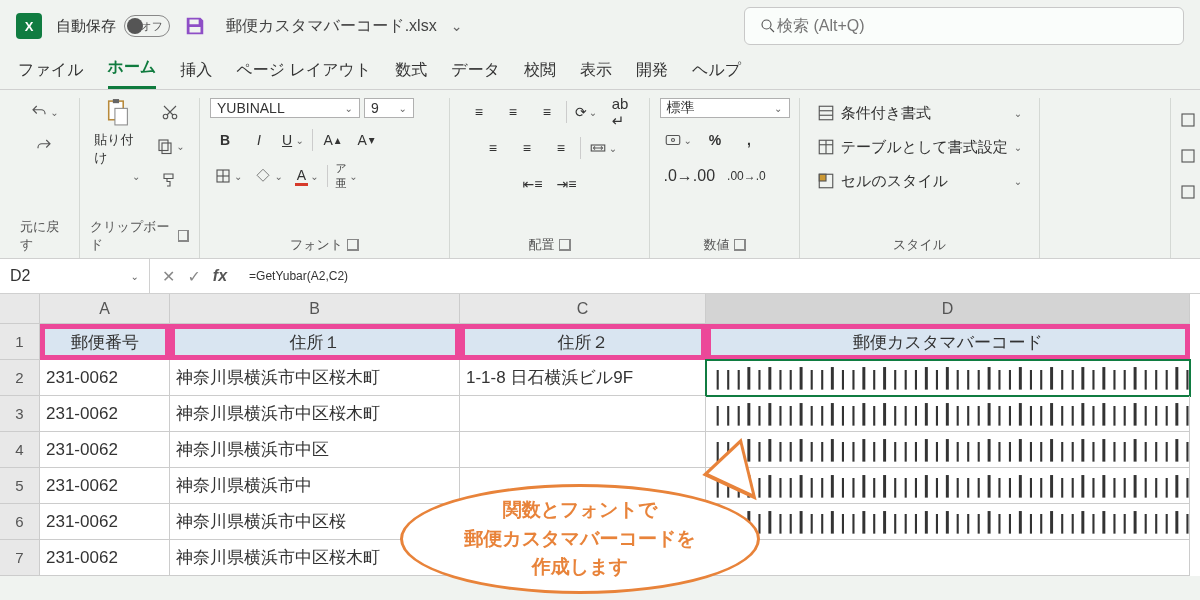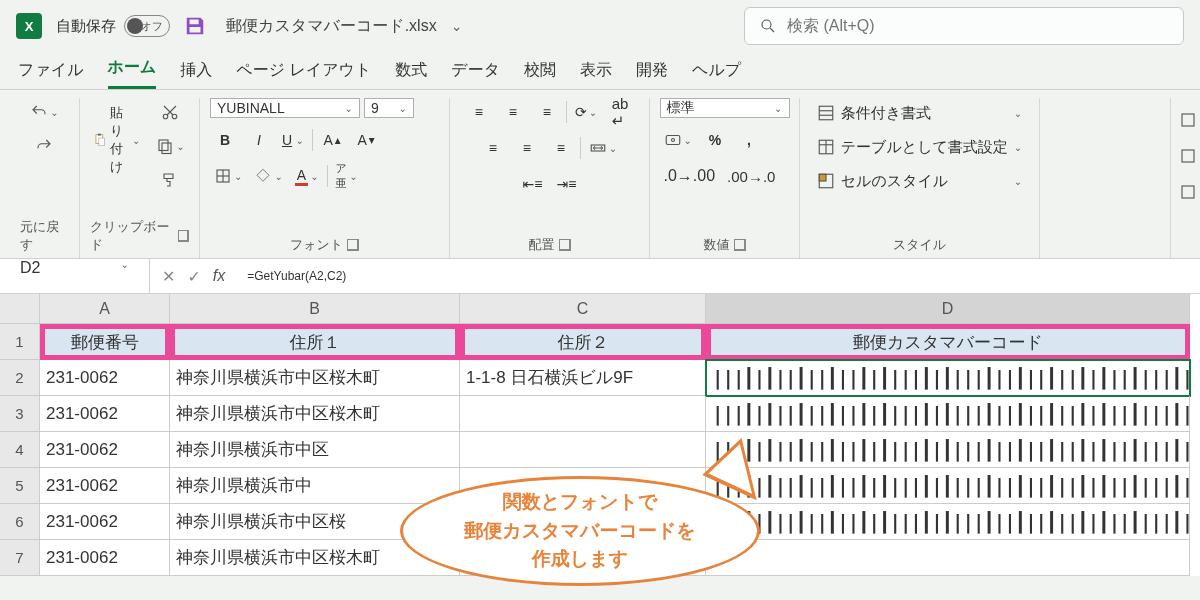--- a/index.html
+++ b/index.html
@@ -5,60 +5,60 @@
 *{box-sizing:border-box;margin:0;padding:0;font-family:"Yu Gothic UI","Meiryo",sans-serif}
 body{background:#f0f3f0;width:1200px;height:600px;overflow:hidden;font-size:14px;color:#333}
 .titlebar{height:52px;display:flex;align-items:center;padding:0 16px;gap:14px}
 .app-icon{width:26px;height:26px;background:#107c41;border-radius:4px;display:flex;align-items:center;justify-content:center;color:#fff;font-weight:bold;font-size:13px}
 .autosave{display:flex;align-items:center;gap:8px;font-size:15px}
 .toggle{width:46px;height:22px;border:1px solid #888;border-radius:11px;display:flex;align-items:center;padding:0 2px;position:relative}
 .toggle::before{content:"";width:16px;height:16px;background:#555;border-radius:50%}
 .toggle span{position:absolute;right:6px;font-size:11px;color:#555}
 .save-icon{width:22px;height:22px;color:#8e4ec6}
 .filename{font-size:16px;color:#444;margin-left:6px}
-.searchbox{margin-left:auto;width:440px;height:38px;border:1px solid #c8c8c8;border-radius:6px;display:flex;align-items:center;padding:0 14px;gap:10px;color:#767676;font-size:16px;background:#fafdfb}
+.searchbox{margin-left:auto;width:440px;height:38px;border:1px solid #c8c8c8;border-radius:6px;display:flex;align-items:center;padding:0 14px;color:#767676;font-size:16px;background:#fafdfb}
 .tabs{display:flex;gap:24px;padding:0 18px;height:38px;align-items:flex-end;font-size:16px;border-bottom:1px solid #d0d0d0}
 .tab{padding-bottom:8px;cursor:pointer}
 .tab.active{color:#0f7b3e;border-bottom:3px solid #0f7b3e;font-weight:600}
 .ribbon{display:flex;padding:8px 10px 0;gap:0;background:#f0f3f0;height:168px}
 .group{border-right:1px solid #d4d8d4;padding:0 10px 4px;display:flex;flex-direction:column;align-items:center}
 .group-body{flex:1;display:flex;gap:8px;align-items:flex-start}
 .group-label{font-size:13px;color:#555;padding-top:4px;display:flex;align-items:center;gap:4px}
 .dlaunch{width:12px;height:12px;border:1px solid #888;border-bottom-width:2px;border-right-width:2px}
 .col{display:flex;flex-direction:column;gap:6px;align-items:center}
 .btn{min-width:30px;height:28px;display:flex;align-items:center;justify-content:center;border-radius:4px;cursor:pointer;gap:2px;padding:0 4px}
-.bigbtn{width:54px;height:84px;flex-direction:row;font-size:13px;gap:4px}
+.bigbtn{width:54px;height:84px;flex-direction:column;font-size:13px;gap:4px}
 .row{display:flex;gap:4px;align-items:center}
 .sel{height:20px;border:1px solid #b0b0b0;border-radius:0;background:#fff;display:flex;align-items:center;padding:0 6px;font-size:14px}
 .fontname{width:150px}
 .fontsize{width:50px}
 .chev{margin-left:auto;font-size:10px;color:#666}
 svg{display:block}
 .stylebtn{display:flex;align-items:center;gap:6px;height:30px;padding:0 6px;cursor:pointer;font-size:15px}
 .namebox-row{display:flex;align-items:center;height:36px;border-top:1px solid #d0d0d0;border-bottom:1px solid #d0d0d0;background:#fff}
-.namebox{width:150px;height:100%;border-right:1px solid #d0d0d0;display:flex;align-items:flex-start;padding:0 20px;font-size:16px}
+.namebox{width:150px;height:100%;border-right:1px solid #d0d0d0;display:flex;align-items:center;padding:0 10px;font-size:16px}
 .fx-btns{display:flex;gap:12px;padding:0 12px;color:#888;font-size:16px}
-.fx{font-style:italic;font-weight:normal;color:#555}
+.fx{font-style:italic;font-weight:bold;color:#555}
 .formula{flex:1;padding:0 10px;font-size:12px}
 .sheet{display:flex;background:#fff}
 .rowhdr-col{display:flex;flex-direction:column}
 .corner{width:40px;height:30px;background:#e8e8e8;border-right:1px solid #ccc;border-bottom:1px solid #ccc}
 .rh{width:40px;height:36px;background:#e8e8e8;border-right:1px solid #ccc;border-bottom:1px solid #ccc;display:flex;align-items:center;justify-content:center;font-size:15px;color:#555}
 .grid{flex:1}
 .colhdrs{display:flex;height:30px}
 .ch{background:#e8e8e8;border-right:1px solid #ccc;border-bottom:1px solid #ccc;display:flex;align-items:center;justify-content:center;font-size:16px;color:#555}
 .ch.sel-col{background:#d4d4d4}
 .datarow{display:flex;height:36px}
 .cell{border-right:1px solid #ccc;border-bottom:1px solid #ccc;display:flex;align-items:center;padding:0 6px;font-size:17px;overflow:hidden;white-space:nowrap}
 .hdr-cell{background:#d9e5f1;justify-content:center;border:5px solid #ec4899}
 .cA{width:130px}.cB{width:290px}.cC{width:246px}.cD{width:484px}
 .barcode{font-family:monospace;letter-spacing:-1px;font-size:19px;font-weight:bold}
 .active-cell{outline:2px solid #107c41;outline-offset:-1px}
 .callout{position:absolute;left:400px;top:460px;width:380px;height:120px;pointer-events:none}
-.bubble{position:absolute;left:0;top:16px;width:360px;height:110px;background:#fff;border:3px solid #e8833a;border-radius:50%;display:flex;align-items:center;justify-content:center;text-align:center;font-size:19px;font-weight:bold;color:#e8833a;line-height:1.5}
+.bubble{position:absolute;left:0;top:24px;width:360px;height:110px;background:#fff;border:3px solid #e8833a;border-radius:50%;display:flex;align-items:center;justify-content:center;text-align:center;font-size:19px;font-weight:bold;color:#e8833a;line-height:1.5}
 .tail{position:absolute;right:10px;top:-20px;width:0;height:0;border-left:20px solid transparent;border-right:40px solid transparent;border-bottom:50px solid #e8833a;transform:rotate(25deg)}
 .tail::after{content:"";position:absolute;left:-15px;top:6px;border-left:16px solid transparent;border-right:32px solid transparent;border-bottom:40px solid #fff}
 .ic{width:18px;height:18px;stroke:#555;stroke-width:1.5;fill:none}
 .rightedge{position:absolute;right:0;top:98px;width:30px;height:160px;display:flex;flex-direction:column;gap:8px;padding:8px 2px;border-left:1px solid #d4d8d4;background:#f0f3f0}
 </style>
 </head>
 <body>
 
 <div class="titlebar">
   <div class="app-icon">X</div>
@@ -263,21 +263,21 @@
           </div>
         <div class="btn">
             <b>%</b>
           </div>
         <div class="btn">
             <b>,</b>
           </div>
       </div>
       <div class="row">
         <div class="btn" style="font-size:16px">.0→.00</div>
-        <div class="btn" style="font-size:15px">.00→.0</div>
+        <div class="btn" style="font-size:12px">.00→.0</div>
       </div>
     </div>
     <div class="group-label">
         <span>数値</span>
         <span class="dlaunch"></span>
       </div>
   </div>
 
   <div class="group" style="width:240px">
     <div class="group-body col" style="align-items:stretch;gap:4px">

